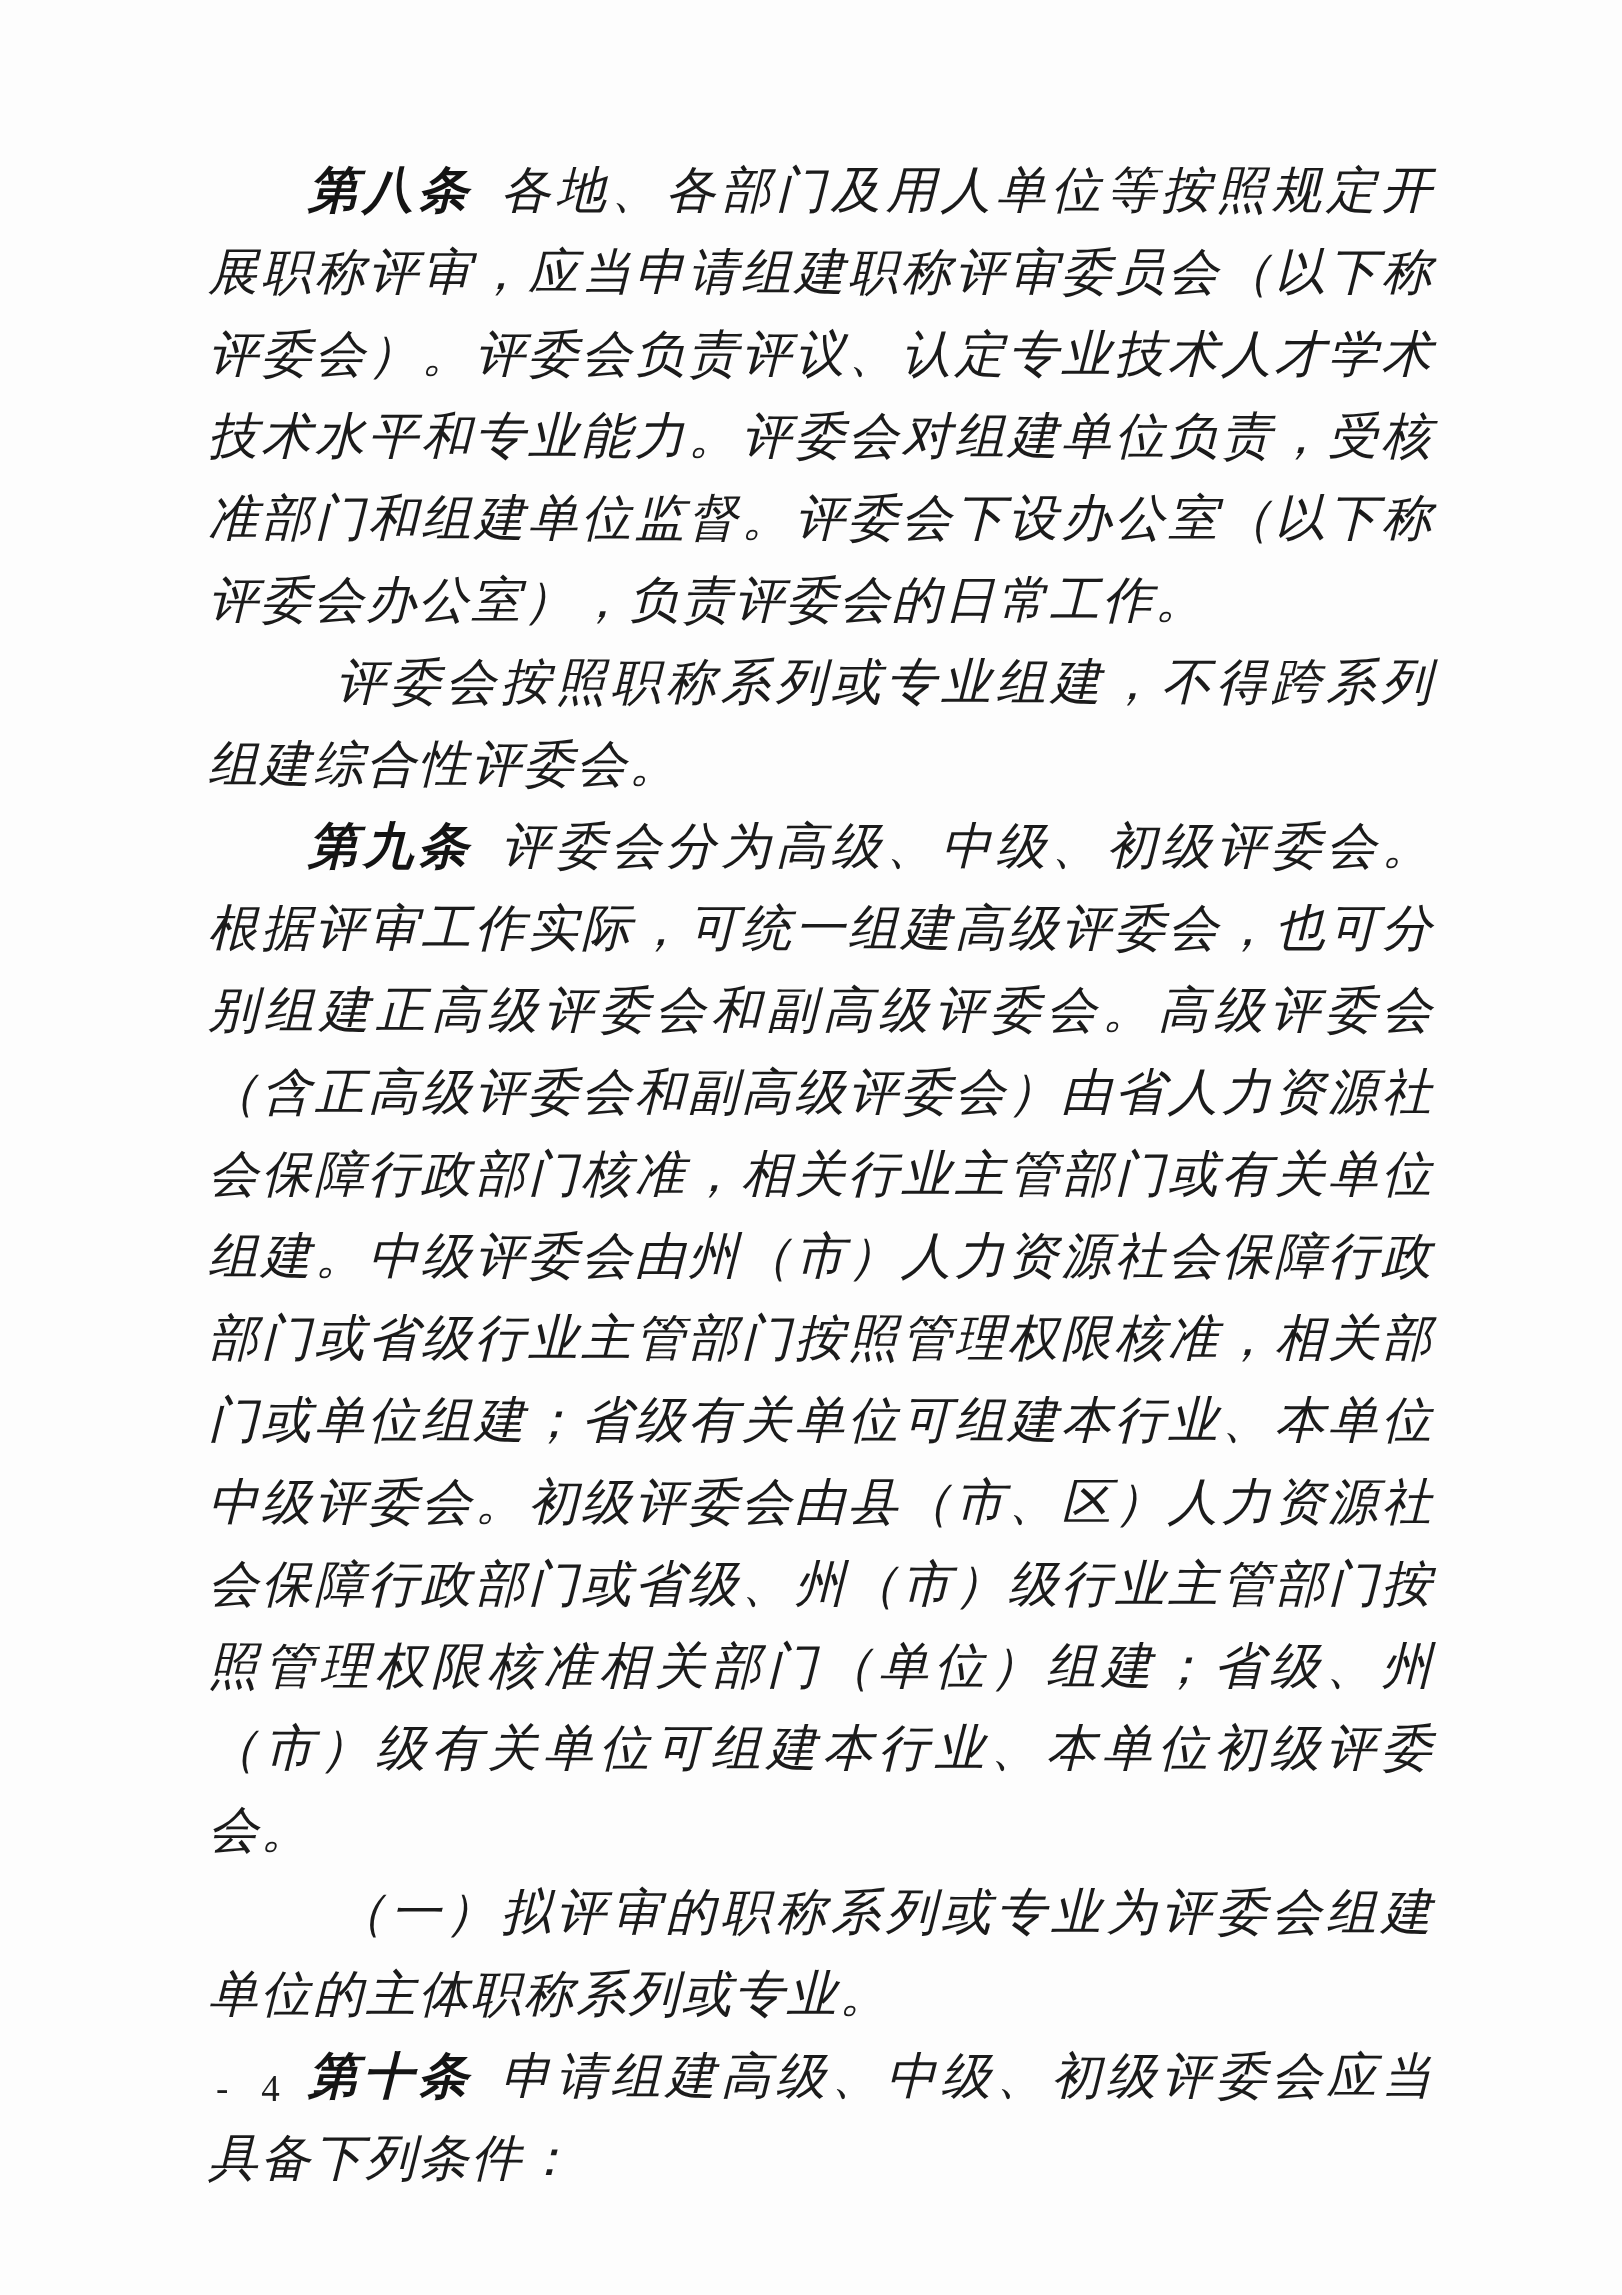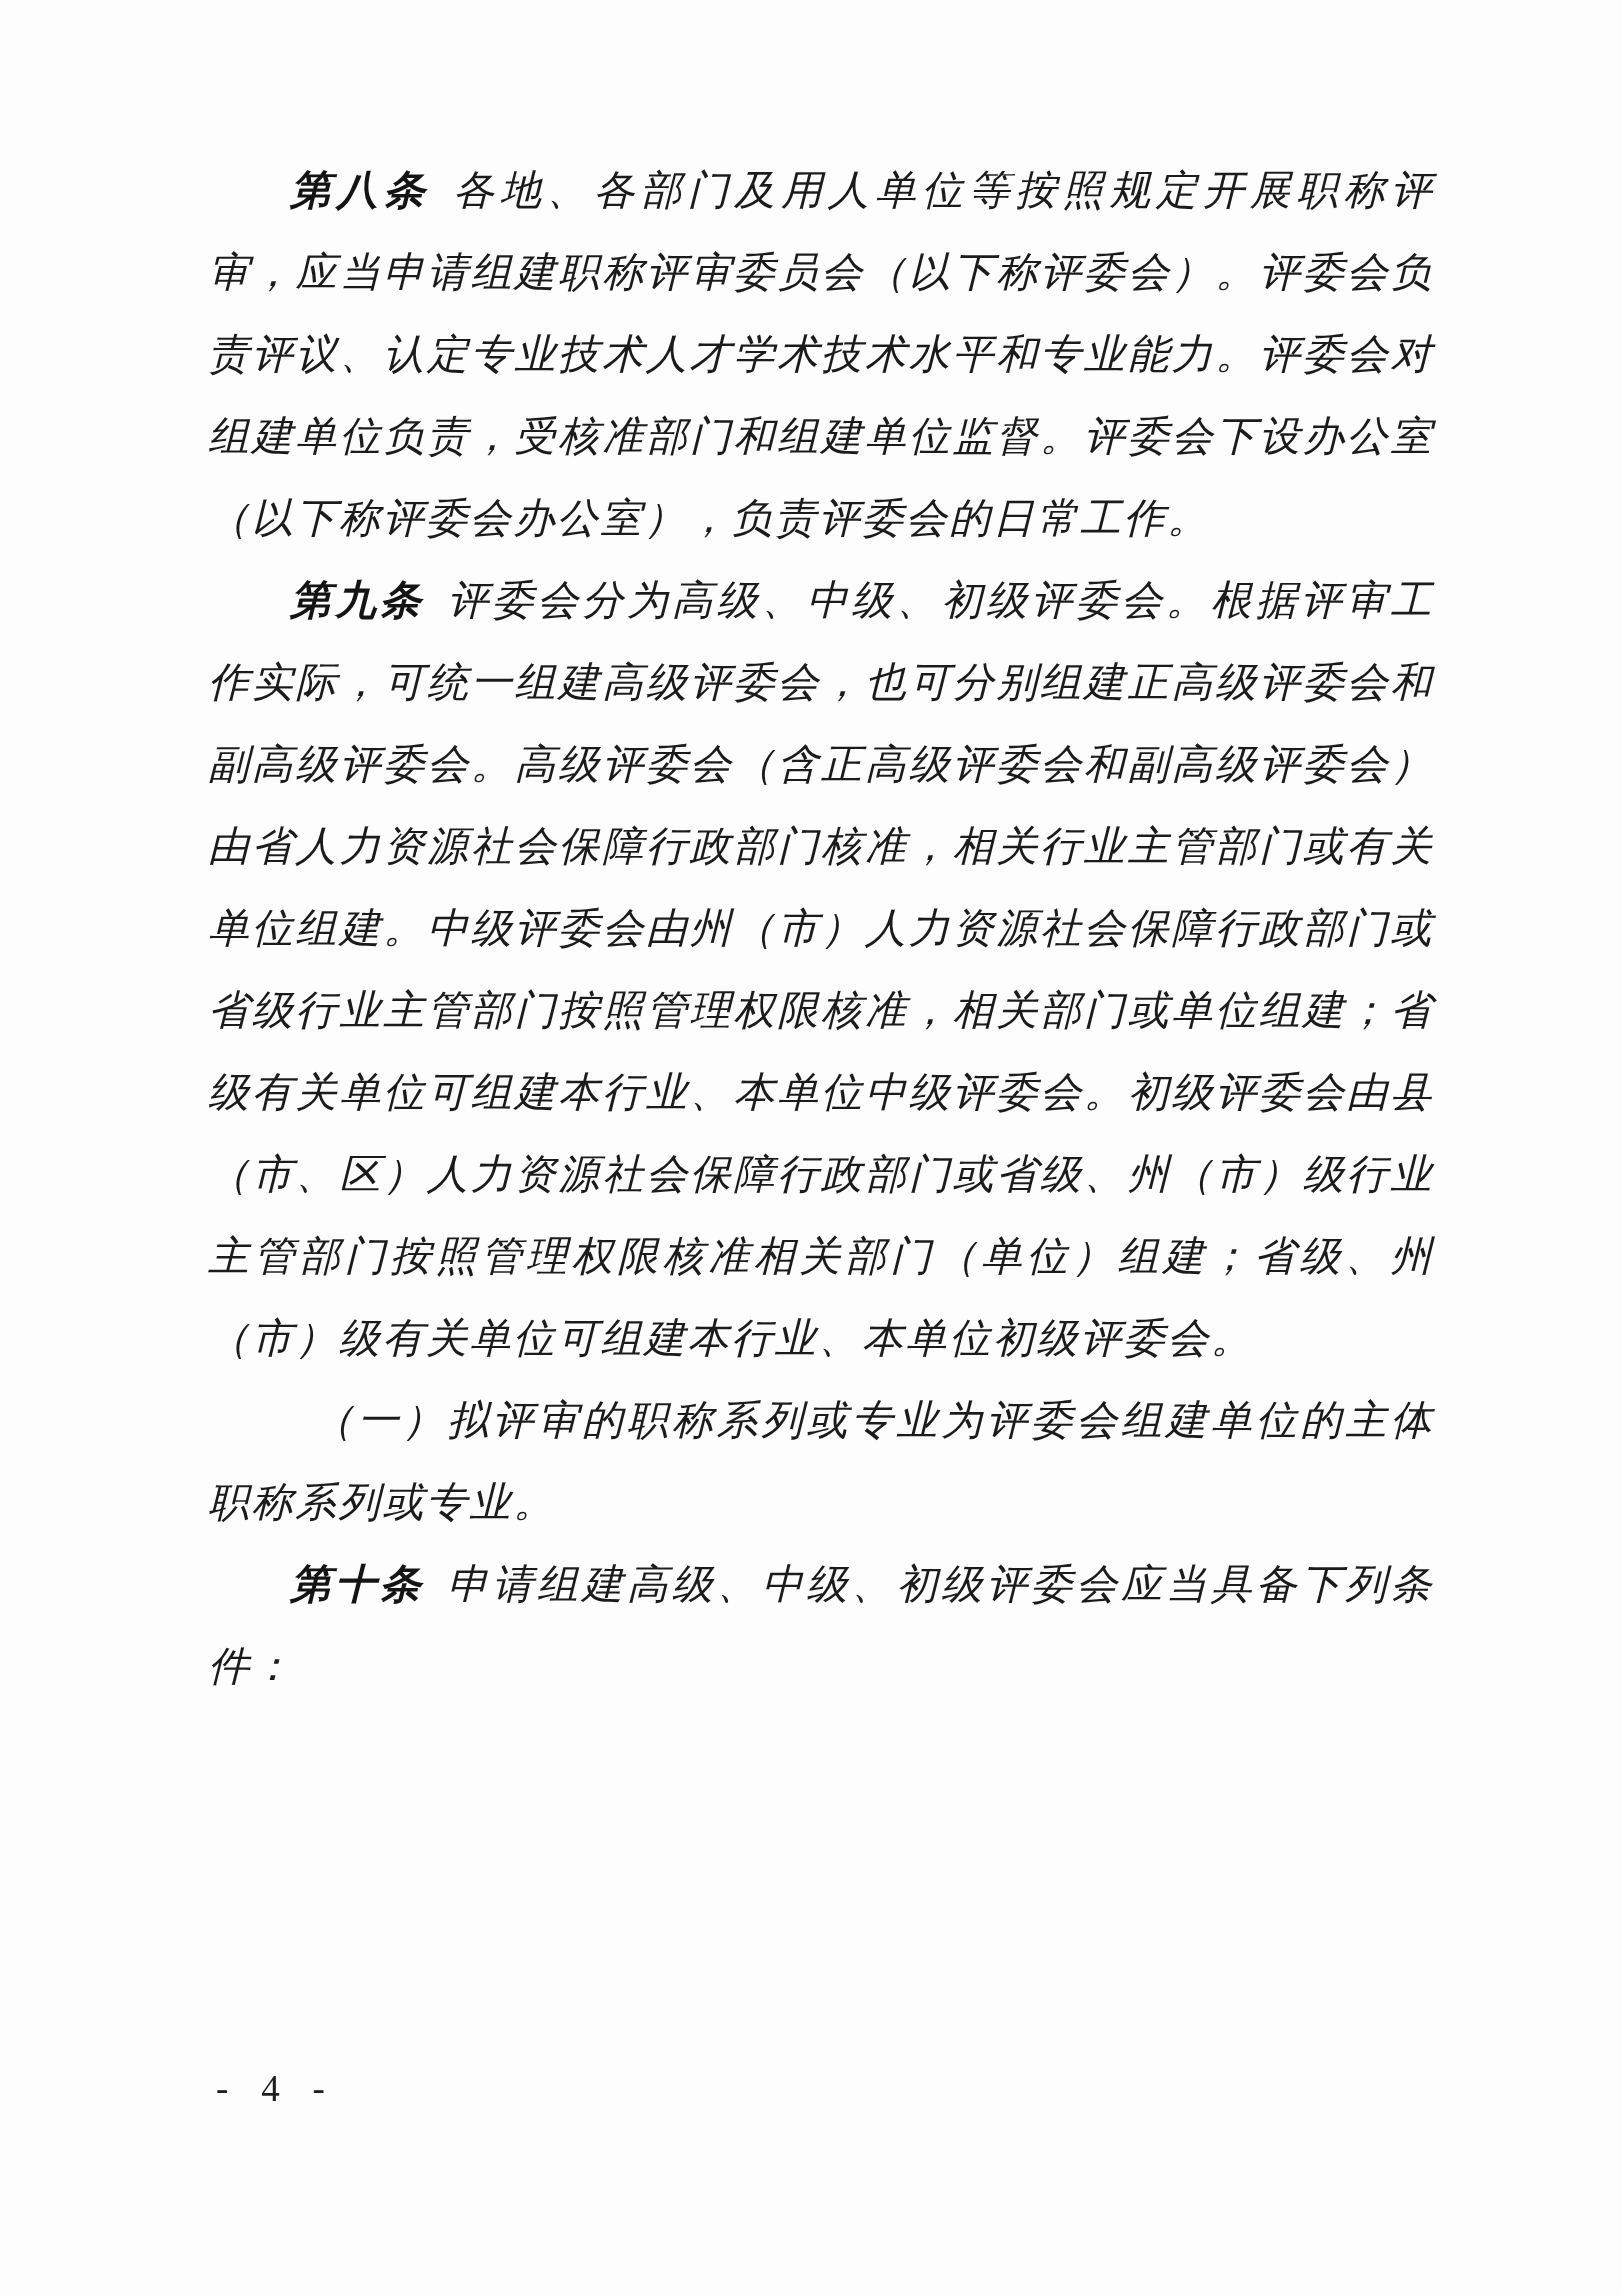--- a/index.html
+++ b/index.html
@@ -11,21 +11,21 @@
     background: #fdfdfd;
     overflow: hidden;
     font-family: "Liberation Serif", "DejaVu Serif", serif;
     color: #1b1b1b;
   }
   .text-block {
     position: absolute;
     left: 208px;
     top: 149px;
     width: 1226px;
-    font-size: 41px;
+    font-size: 50px;
     line-height: 82px;
     letter-spacing: 2.6px;
     text-align: justify;
     
     font-style: italic;
   }
   .para { text-indent: 2em; }
   .lead {
     font-family: "Liberation Sans", "DejaVu Sans", sans-serif;
     font-weight: 700;
@@ -45,20 +45,21 @@
 </style>
 </head>
 <body>
 
 <div class="page">
 
   <div class="text-block">
 
     <p class="para"><b class="lead">第八条</b><span>各地、各部门及用人单位等按照规定开展职称评审，应当申请组建职称评审委员会（以下称评委会）。评委会负责评议、认定专业技术人才学术技术水平和专业能力。评委会对组建单位负责，受核准部门和组建单位监督。评委会下设办公室（以下称评委会办公室），负责评委会的日常工作。</span></p>
 
+    <p class="para"><b class="lead"></b><span>评委会按照职称系列或专业组建，不得跨系列组建综合性评委会。</span></p>
 
     <p class="para"><b class="lead">第九条</b><span>评委会分为高级、中级、初级评委会。根据评审工作实际，可统一组建高级评委会，也可分别组建正高级评委会和副高级评委会。高级评委会（含正高级评委会和副高级评委会）由省人力资源社会保障行政部门核准，相关行业主管部门或有关单位组建。中级评委会由州（市）人力资源社会保障行政部门或省级行业主管部门按照管理权限核准，相关部门或单位组建；省级有关单位可组建本行业、本单位中级评委会。初级评委会由县（市、区）人力资源社会保障行政部门或省级、州（市）级行业主管部门按照管理权限核准相关部门（单位）组建；省级、州（市）级有关单位可组建本行业、本单位初级评委会。</span></p>
 
     <p class="para"><b class="lead"></b><span>（一）拟评审的职称系列或专业为评委会组建单位的主体职称系列或专业。</span></p>
 
     <p class="para"><b class="lead">第十条</b><span>申请组建高级、中级、初级评委会应当具备下列条件：</span></p>
 
 
   </div>
 

